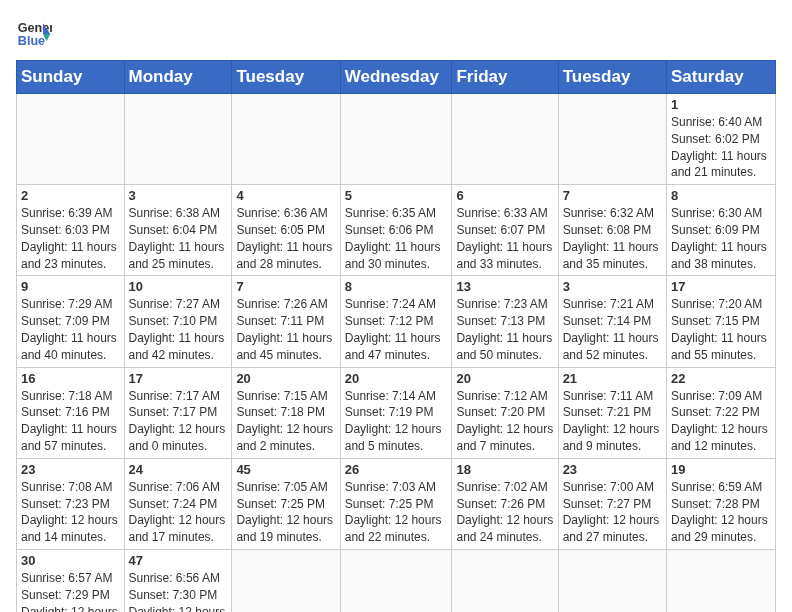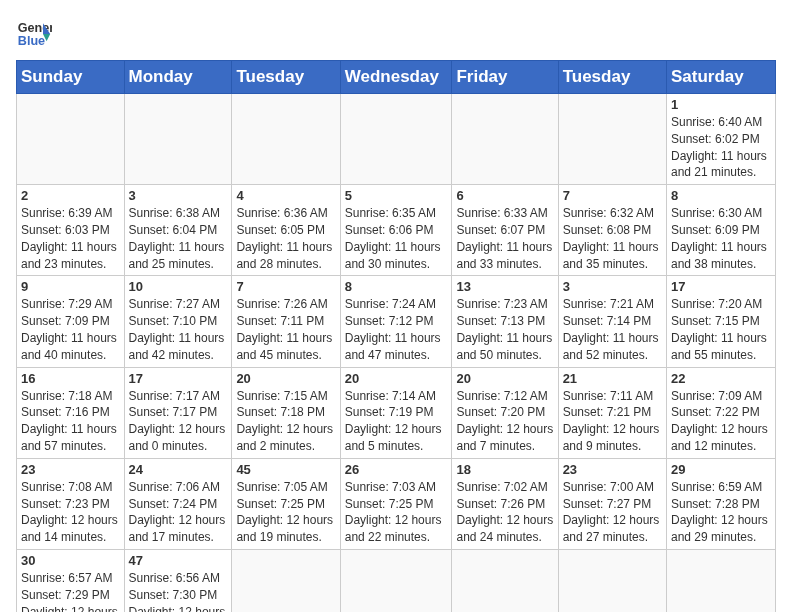--- a/index.html
+++ b/index.html
@@ -230,21 +230,21 @@
         </td>
         <td>
           <span class="day-number">18</span>
           <div class="day-info">Sunrise: 7:02 AM<br>Sunset: 7:26 PM<br>Daylight: 12 hours<br>and 24 minutes.</div>
         </td>
         <td>
           <span class="day-number">23</span>
           <div class="day-info">Sunrise: 7:00 AM<br>Sunset: 7:27 PM<br>Daylight: 12 hours<br>and 27 minutes.</div>
         </td>
         <td>
-          <span class="day-number">29</span>
+          <span class="day-number">19</span>
           <div class="day-info">Sunrise: 6:59 AM<br>Sunset: 7:28 PM<br>Daylight: 12 hours<br>and 29 minutes.</div>
         </td>
       </tr>
       <tr>
         <td>
           <span class="day-number">30</span>
           <div class="day-info">Sunrise: 6:57 AM<br>Sunset: 7:29 PM<br>Daylight: 12 hours<br>and 32 minutes.</div>
         </td>
         <td>
           <span class="day-number">47</span>

